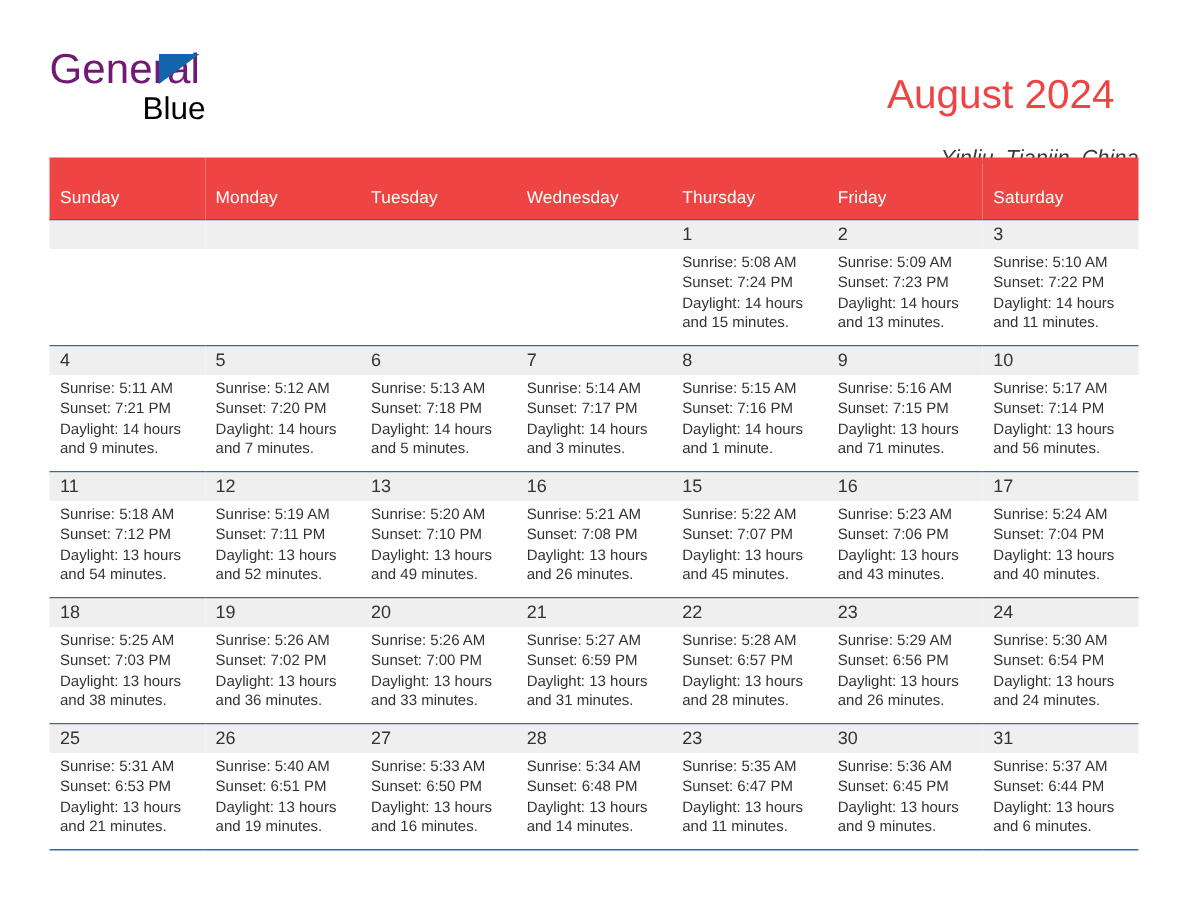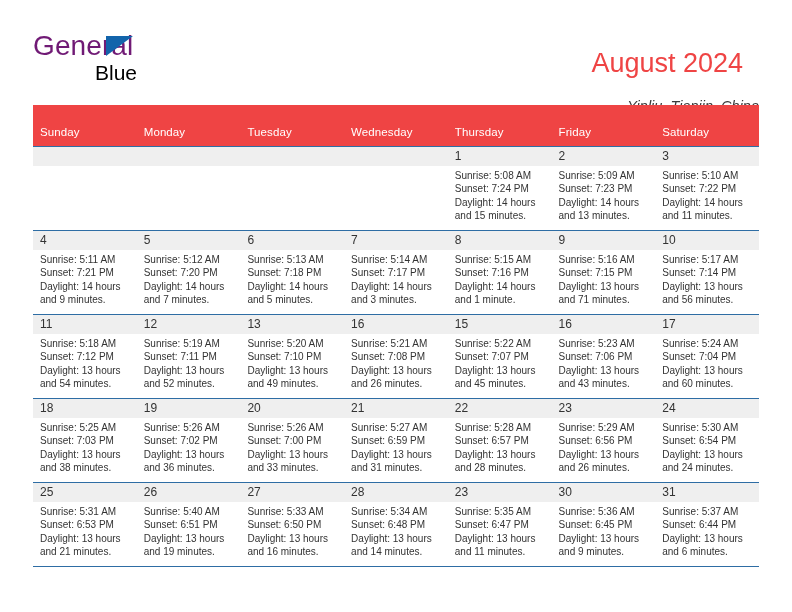--- a/index.html
+++ b/index.html
@@ -378,21 +378,21 @@
               </div>
             </div>
           </td>
           <td>
             <div class="cell-inner">
               <div class="daynum-band">17</div>
               <div class="day-details">
                 <div>Sunrise: 5:24 AM</div>
                 <div>Sunset: 7:04 PM</div>
                 <div>Daylight: 13 hours</div>
-                <div>and 60 minutes.</div>
+                <div>and 40 minutes.</div>
               </div>
             </div>
           </td>
         </tr>
         <tr>
           <td>
             <div class="cell-inner">
               <div class="daynum-band">18</div>
               <div class="day-details">
                 <div>Sunrise: 5:25 AM</div>

